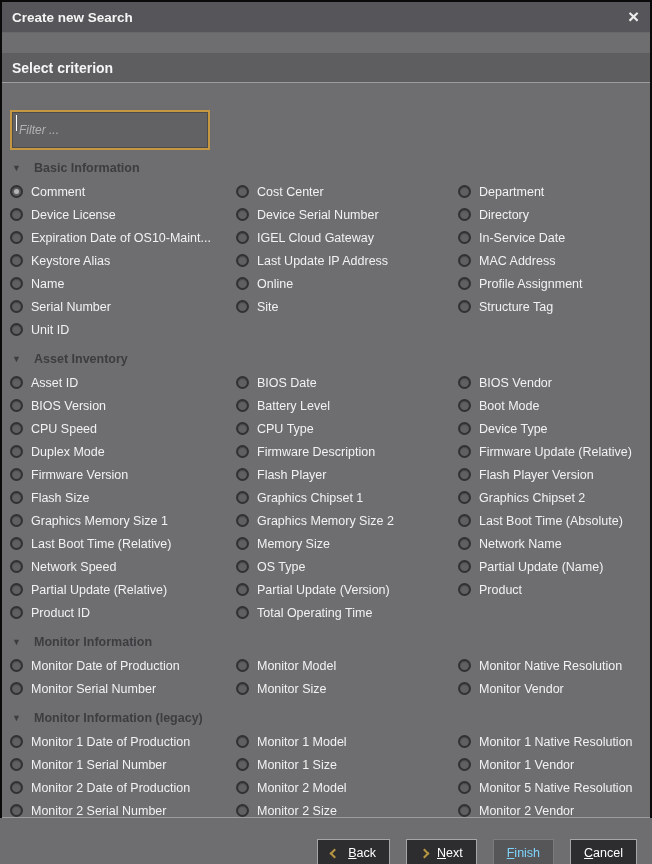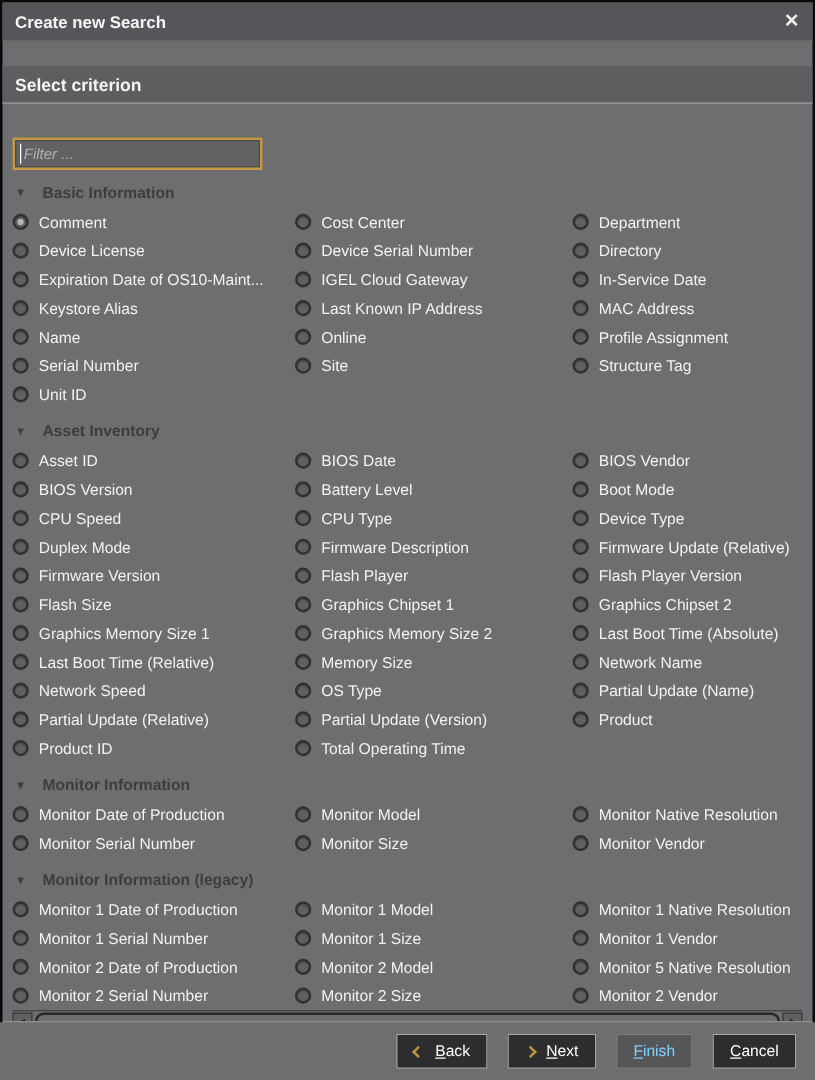--- a/index.html
+++ b/index.html
@@ -5,21 +5,21 @@
   * { box-sizing: border-box; margin: 0; padding: 0; }
   html,body { width:652px; height:864px; }
   body {
     font-family: "Liberation Sans", sans-serif;
     background: #6e6e71;
     overflow: hidden;
   }
   .window {
     width: 652px; height: 864px;
     background: #6e6e71;
-    display: flex; flex-direction: column;
+    display: flex; flex-direction: column; gap: 12px;
   }
   .frame {
     border: 2px solid #0a0a0a;
     border-bottom: none;
     height: 818px;
     display: flex; flex-direction: column;
     background: #6e6e71;
   }
   
   .titlebar {
@@ -40,21 +40,21 @@
   }
   .subtitlebar .subtitle { color: #f5f5f5; font-weight: bold; font-size: 14px; }
   .hdivider { height: 1px; background: #9c9c9e; flex: none; }
   
   .content {
     flex: 1; display: flex; flex-direction: column;
     padding: 0 8px; overflow: hidden;
   }
   .filter-wrap { margin-top: 27px; position: relative; flex: none; }
   .filter-input {
-    width: 200px; height: 26px;
+    width: 200px; height: 40px;
     background: #626265;
     border: 2px solid #c49743;
     box-shadow: inset 0 0 0 1px #4c4c4f;
     color: #eeeeee; font-size: 12px;
     padding: 0 7px;
     font-family: "Liberation Sans", sans-serif;
     outline: none;
   }
   .filter-input::placeholder { color: #b2b2b4; font-style: italic; }
   .caret { position: absolute; left: 6px; top: 5px; width: 1px; height: 16px; background: #ffffff; }
@@ -192,21 +192,21 @@
               <div class="item">
                 <span class="radio"></span>
                 <span class="item-label">In-Service Date</span>
               </div>
               <div class="item">
                 <span class="radio"></span>
                 <span class="item-label">Keystore Alias</span>
               </div>
               <div class="item">
                 <span class="radio"></span>
-                <span class="item-label">Last Known IP Address</span>
+                <span class="item-label">Last Update IP Address</span>
               </div>
               <div class="item">
                 <span class="radio"></span>
                 <span class="item-label">MAC Address</span>
               </div>
               <div class="item">
                 <span class="radio"></span>
                 <span class="item-label">Name</span>
               </div>
               <div class="item">

